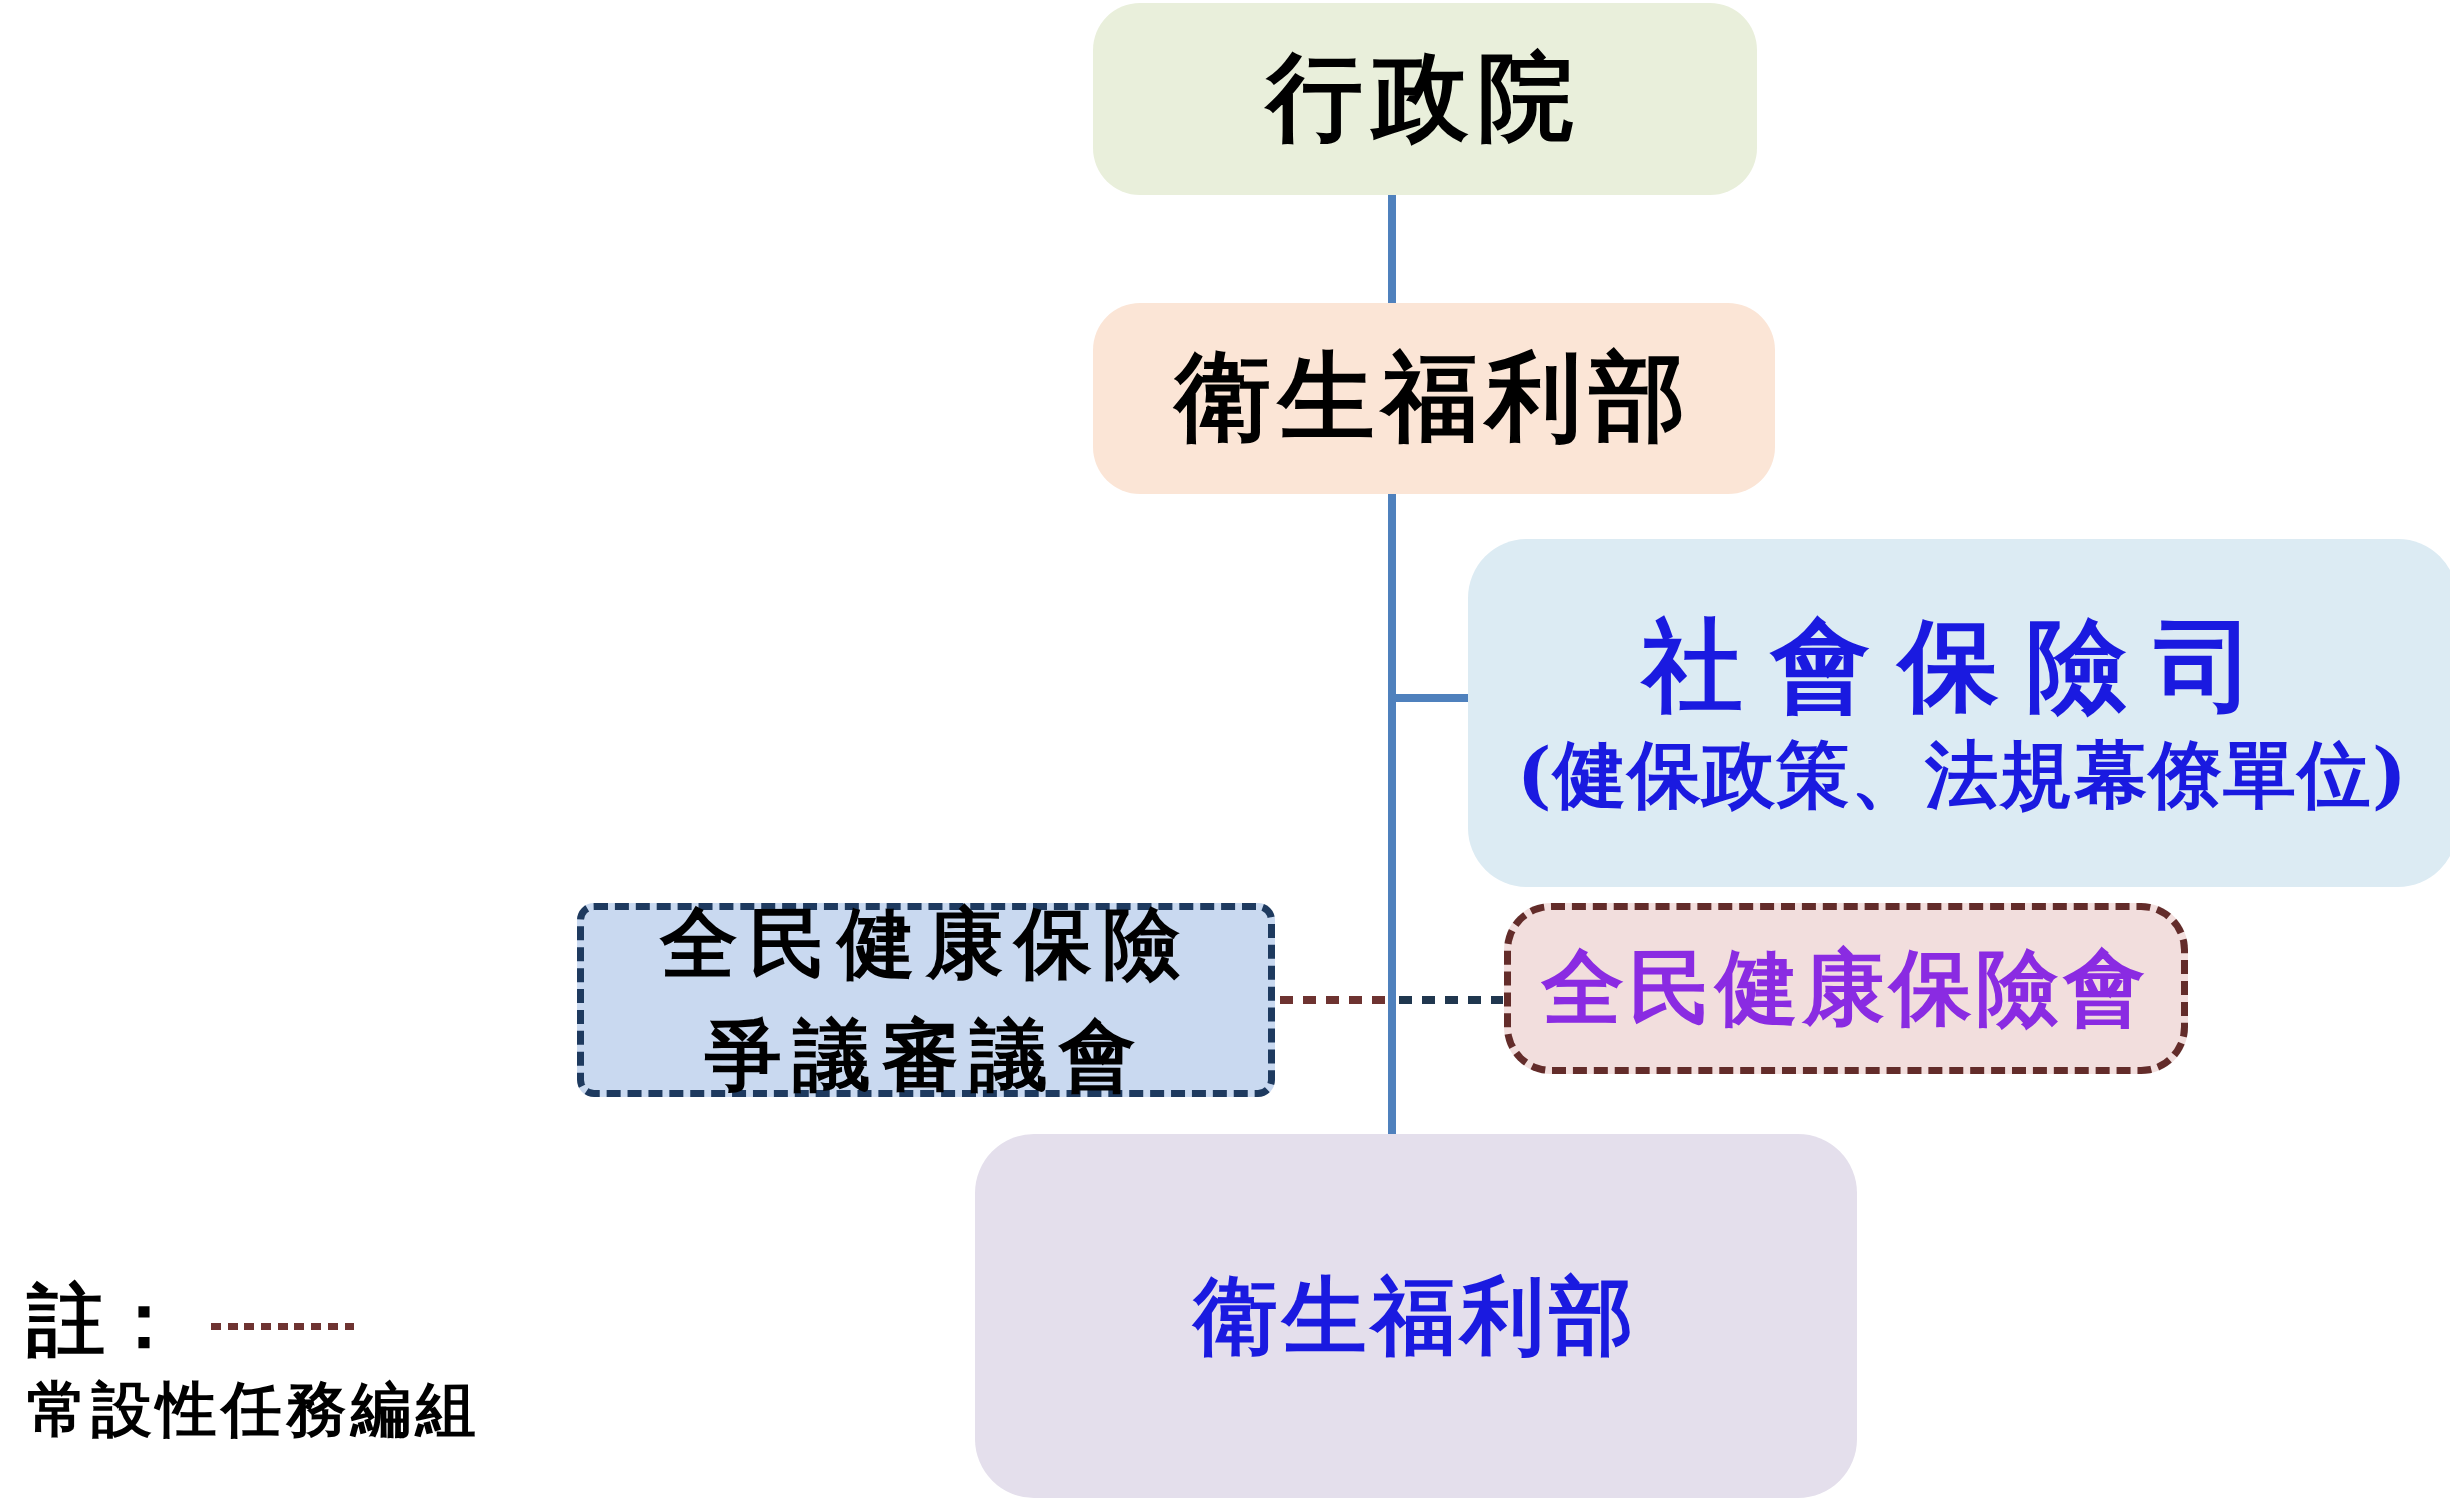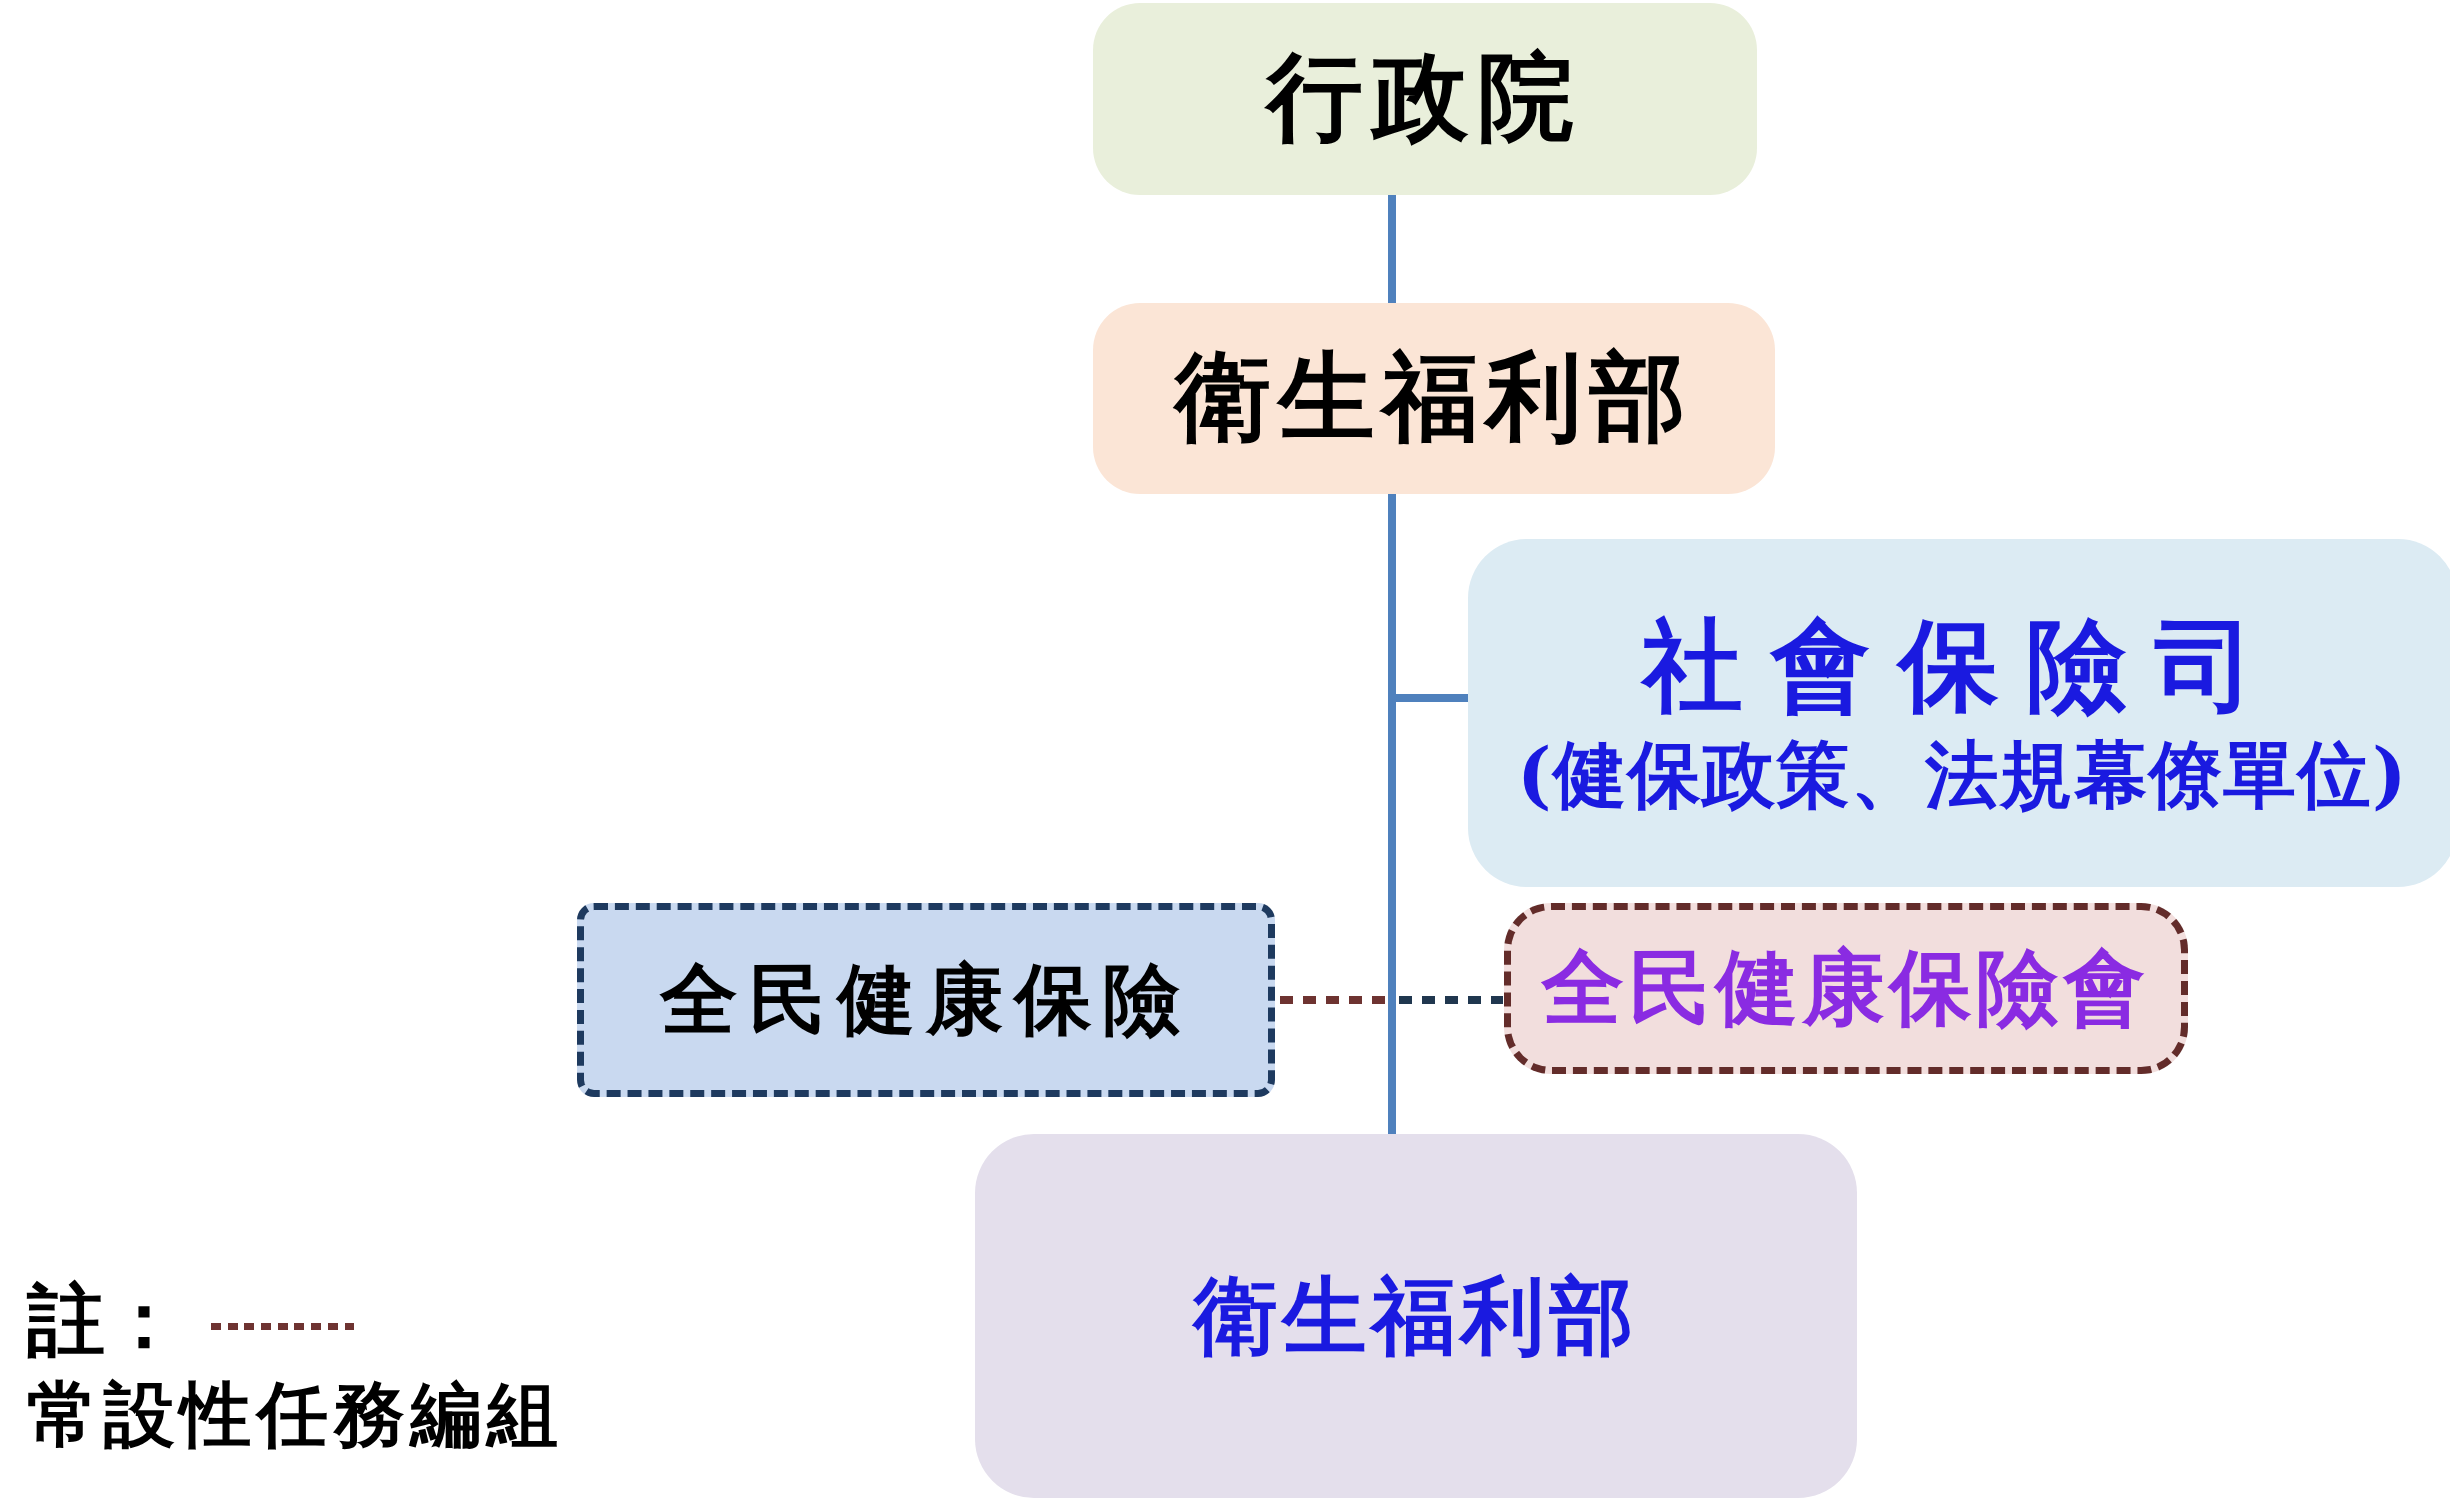--- a/index.html
+++ b/index.html
@@ -117,21 +117,21 @@
   }
   .note-dash-sample {
     position: absolute;
     left: 211px; top: 1323px;
     width: 149px; height: 7.4px;
     background: repeating-linear-gradient(90deg, var(--dash-maroon) 0 9.8px, transparent 9.8px 16.7px);
   }
   .note-text {
     position: absolute;
     left: 27px; top: 1379px;
-    font-size: 71px;
+    font-size: 60px;
     letter-spacing: 0.08em;
     line-height: 1.0;
   }
 </style>
 </head>
 <body>
 
 <div class="stage">
 
   <div class="vline stub-exec-mohw"></div>
@@ -148,20 +148,21 @@
     <span>衛生福利部</span>
   </div>
 
   <div class="box box-ssd">
     <span class="ssd-title">社會保險司</span>
     <span class="ssd-subtitle">(健保政策、法規幕僚單位)</span>
   </div>
 
   <div class="box box-dispute">
     <span>全民健康保險</span>
+    <span>爭議審議會</span>
   </div>
 
   <div class="box box-nhic">
     <span>全民健康保險會</span>
   </div>
 
   <div class="box box-nhia">
     <span>衛生福利部</span>
   </div>
 

